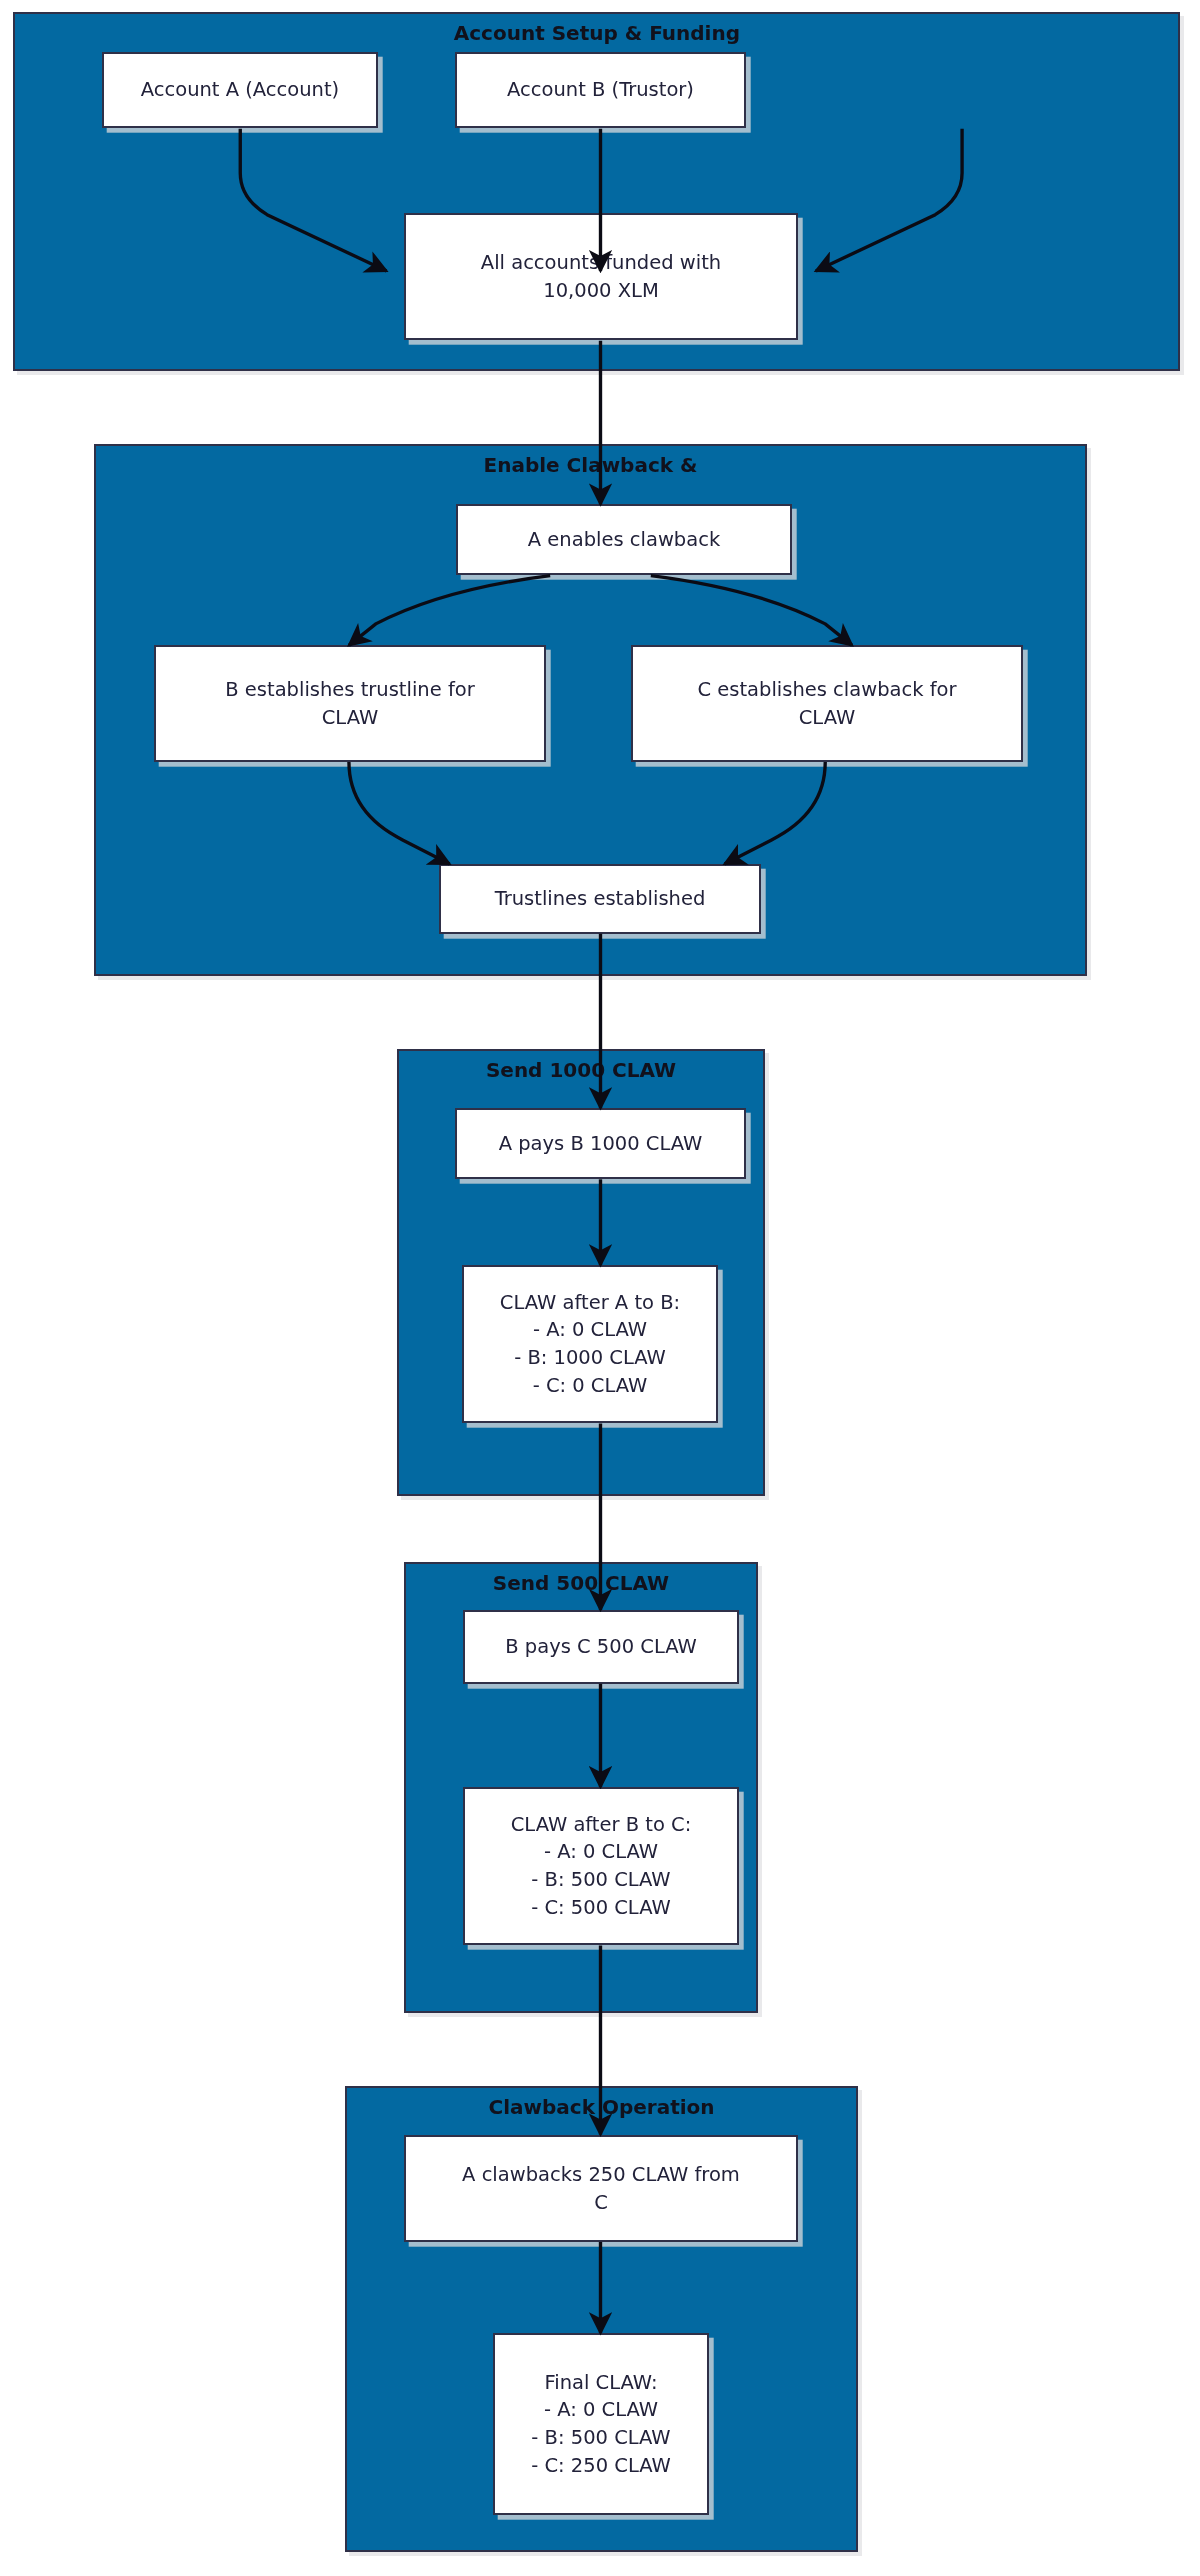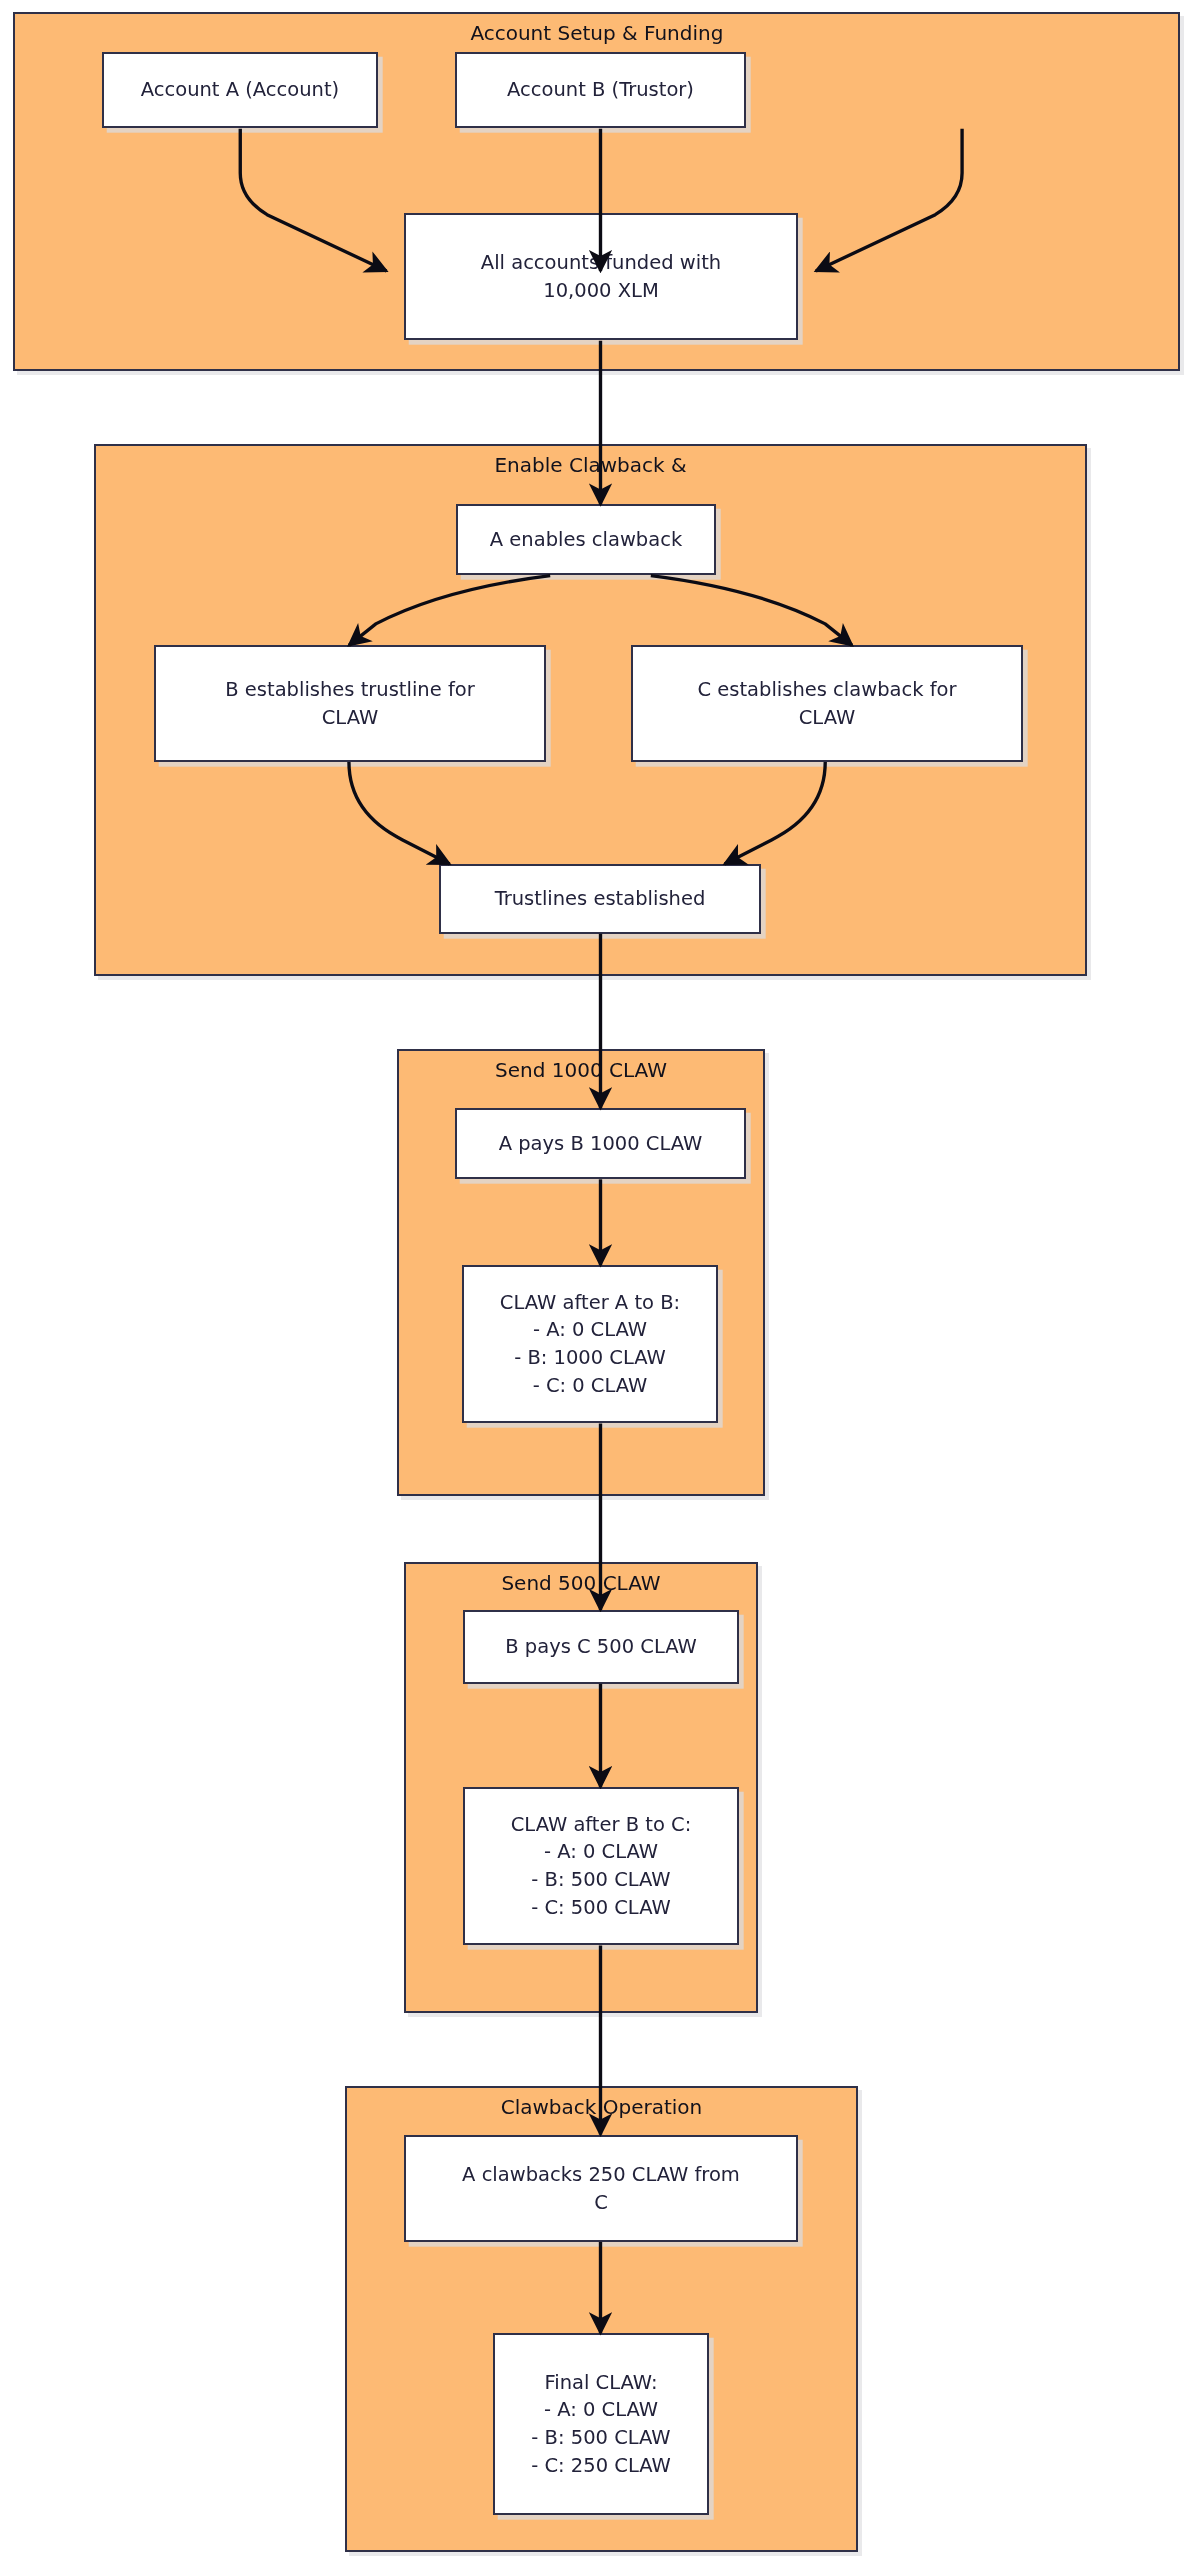--- a/index.html
+++ b/index.html
@@ -20,25 +20,26 @@
   svg#edges {
     position: absolute;
     left: 0; top: 0;
     width: 1201px;
     height: 2576px;
     pointer-events: none;
     z-index: 5;
   }
   .cluster {
     position: absolute;
-    background: #fdba74;
+    background: #0369a1;
     border: 2px solid #2f3048;
     box-sizing: border-box;
     z-index: 1;
     box-shadow: 4px 4px 0 0 rgba(215,215,218,0.55);
+    font-weight: bold;
   }
   .cluster-title {
     position: absolute;
     top: 6.7px;
     left: 0;
     width: 100%;
     text-align: center;
     font-size: 20px;
     color: #11111c;
     font-family: "DejaVu Sans", "Liberation Sans", sans-serif;
@@ -124,21 +125,21 @@
 
   <div class="node" style="left:404px; top:213px; width:394px; height:127px;">
     <span class="node-label">All accounts funded with
 10,000 XLM</span>
   </div>
 
   <div class="cluster" style="left:94px; top:444px; width:993px; height:532px;">
     <div class="cluster-title">Enable Clawback &amp;</div>
   </div>
 
-  <div class="node" style="left:456px; top:504px; width:260px; height:71px;">
+  <div class="node" style="left:456px; top:504px; width:336px; height:71px;">
     <span class="node-label">A enables clawback</span>
   </div>
 
   <div class="node" style="left:154px; top:645px; width:392px; height:117px;">
     <span class="node-label">B establishes trustline for
 CLAW</span>
   </div>
 
   <div class="node" style="left:631px; top:645px; width:392px; height:117px;">
     <span class="node-label">C establishes clawback for

